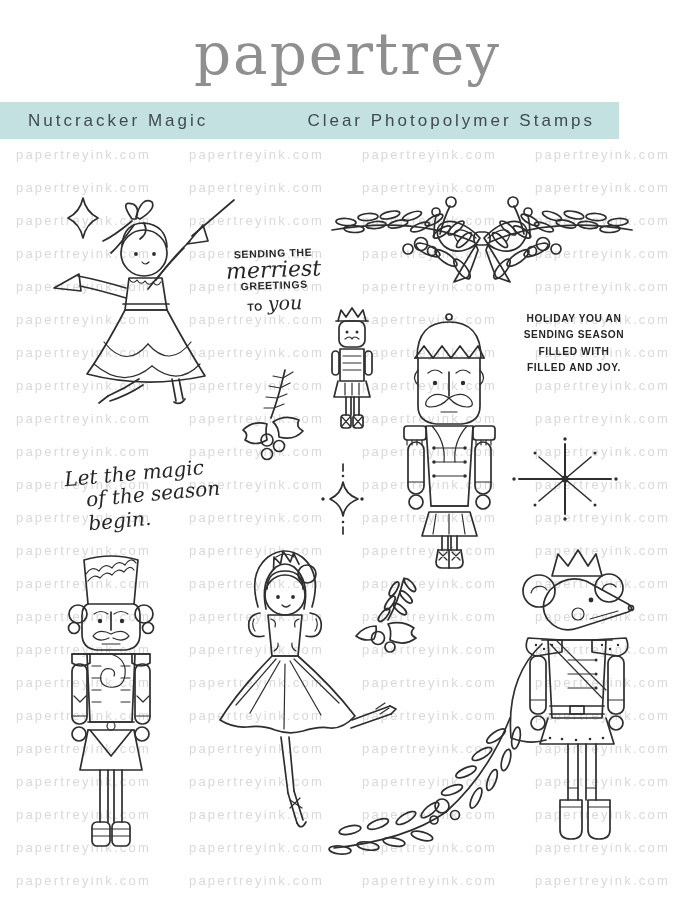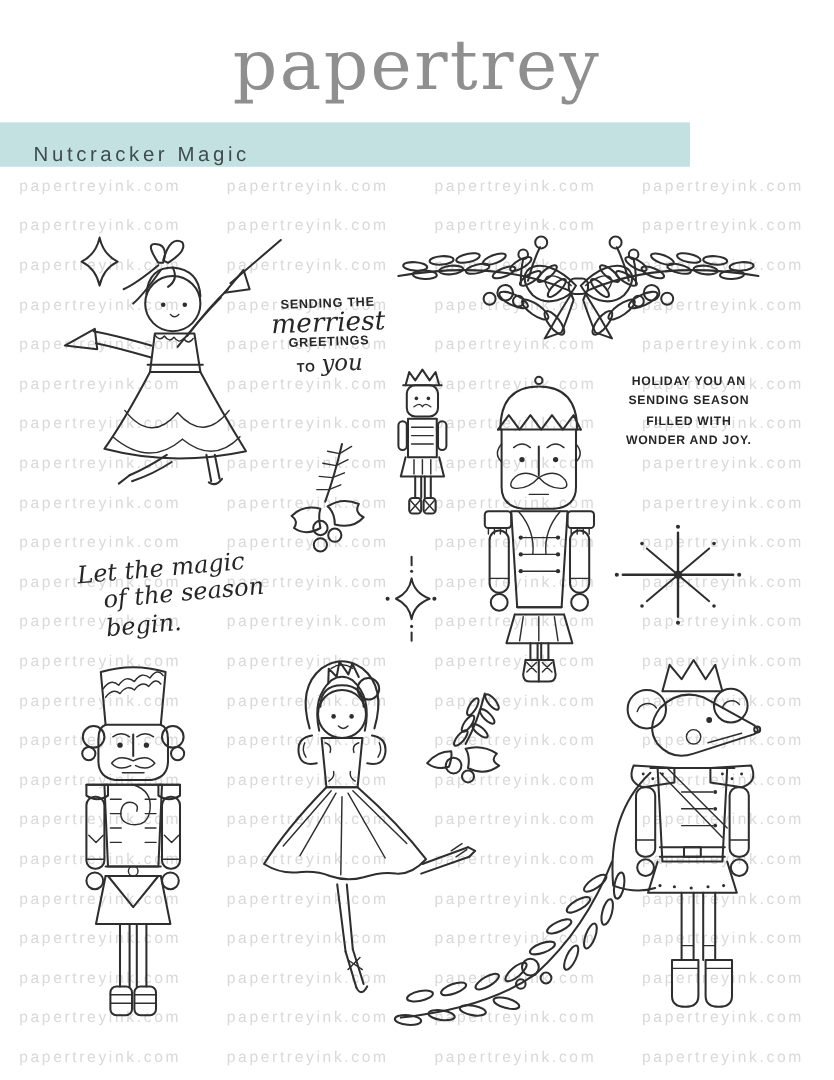--- a/index.html
+++ b/index.html
@@ -8,22 +8,22 @@
 
   
   .logo-row { position:absolute; top:8px; left:0; right:0; height:92px;
               display:flex; align-items:center; justify-content:center; gap:16px; }
   .logo-serif { font-family:"DejaVu Serif", serif; font-size:58px; color:#8f8f8f; letter-spacing:2px; }
   .logo-ink  { position:relative; font-family:"DejaVu Serif", serif; font-style:italic;
                font-size:56px; color:#8a8a8a; padding-top:6px; }
   .logo-flower { position:absolute; top:-8px; left:5px; width:17px; height:17px; }
 
   
-  .banner { position:absolute; top:102px; left:0; width:575px; height:37px; background:#c4e1e1;
-            display:flex; align-items:flex-end; justify-content:space-between;
+  .banner { position:absolute; top:102px; left:0; width:619px; height:37px; background:#c4e1e1;
+            display:flex; align-items:center; justify-content:space-between;
             padding:0 24px 0 28px; box-sizing:border-box;
             color:#3f4b4f; font-size:17px; letter-spacing:3px; }
 
   
   .wm { position:absolute; inset:0; pointer-events:none; }
   .wm span { position:absolute; font-size:13px; letter-spacing:2.2px; white-space:nowrap; }
 
   
   .stamp { position:absolute; }
   .stamp svg { width:100%; height:100%; display:block; overflow:visible; }
@@ -51,20 +51,21 @@
 <body>
 
 <div class="page">
 
   <div class="logo-row">
     <span class="logo-serif">papertrey</span>
   </div>
 
   <div class="banner">
     <span>Nutcracker Magic</span>
+    <span>Clear Photopolymer Stamps</span>
   </div>
 
   <div class="wm">
       <span style="top: 147px; left: 16px; color: rgb(217, 217, 217);">papertreyink.com</span>
       <span style="top: 147px; left: 189px; color: rgb(217, 217, 217);">papertreyink.com</span>
       <span style="top: 147px; left: 362px; color: rgb(217, 217, 217);">papertreyink.com</span>
       <span style="top: 147px; left: 535px; color: rgb(217, 217, 217);">papertreyink.com</span>
       <span style="top: 180px; left: 16px; color: rgb(217, 217, 217);">papertreyink.com</span>
       <span style="top: 180px; left: 189px; color: rgb(217, 217, 217);">papertreyink.com</span>
       <span style="top: 180px; left: 362px; color: rgb(217, 217, 217);">papertreyink.com</span>
@@ -335,21 +336,21 @@
       <path d="M36,240 L34,252 Q34,258 40,258 H55 Q61,258 61,252 L59,240"></path>
       <path d="M47,240 V258"></path>
     </g>
       </svg>
   </div>
 
   <div class="sent sent-2">
     <div class="caps">HOLIDAY YOU AN</div>
     <div class="caps">SENDING SEASON</div>
     <div class="caps">FILLED WITH</div>
-    <div class="caps">WONDER AND JOY.</div>
+    <div class="caps">FILLED AND JOY.</div>
   </div>
 
   <div class="stamp" style="left:237px; top:366px; width:76px; height:100px;">
     <svg viewBox="0 0 76 100">
         <g class="art">
       <path d="M48,4 Q42,30 34,52"></path>
       <path class="thin" d="M46,12 l10,-6 M46,12 l-10,-2 M43,22 l10,-5 M43,22 l-11,-2 M40,32 l10,-4 M40,32 l-11,-1 M37,42 l10,-4 M37,42 l-10,0"></path>
       <path d="M36,56 q12,-8 26,-2 q-4,7 4,11 q-9,10 -24,6 q0,-10 -6,-15 Z"></path>
       <path d="M30,58 q-14,-4 -24,6 q6,4 2,10 q10,7 22,0 q-2,-10 0,-16 Z"></path>
       <circle cx="30" cy="74" r="6"></circle>

